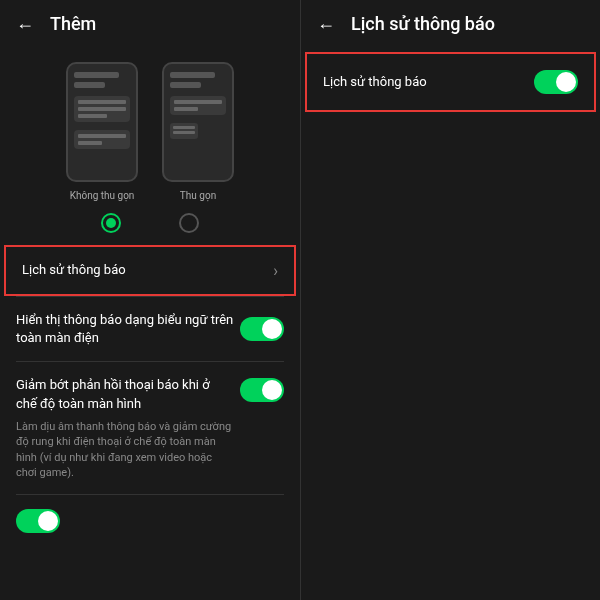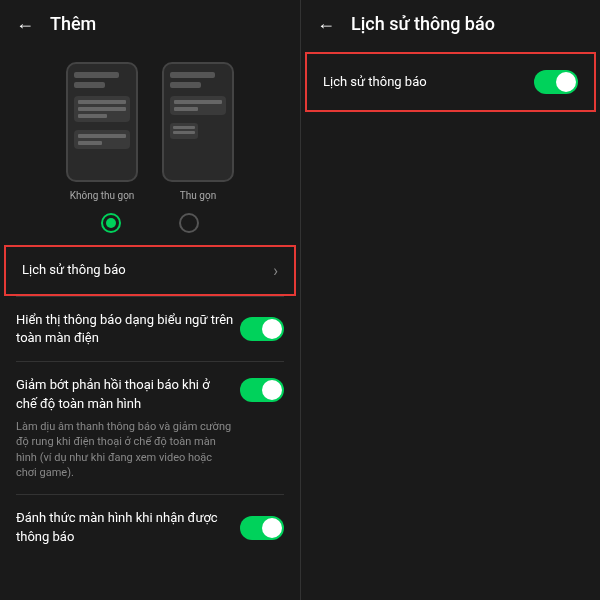--- a/index.html
+++ b/index.html
@@ -326,23 +326,20 @@
     <div style="flex:1">
       <div class="settings-item-text">Giảm bớt phản hồi thoại báo khi ở chế độ toàn màn hình</div>
       <div class="settings-item-sub">Làm dịu âm thanh thông báo và giảm cường độ rung khi điện thoại ở chế độ toàn màn hình (ví dụ như khi đang xem video hoặc chơi game).</div>
     </div>
     <div class="toggle" style="margin-left:8px; align-self:flex-start; margin-top:2px;"></div>
   </div>
 
   <div class="divider"></div>
 
   <div class="settings-item">
-    <div style="flex:1">
-      <div class="settings-item-text">Đánh thức màn hình khi nhận được thông báo</div>
-    </div>
     <div class="toggle"></div>
   </div>
 </div>
 
 <div class="right-panel">
   <div class="right-header header">
     <span class="back-icon">←</span>
     <span class="title">Lịch sử thông báo</span>
   </div>
 

